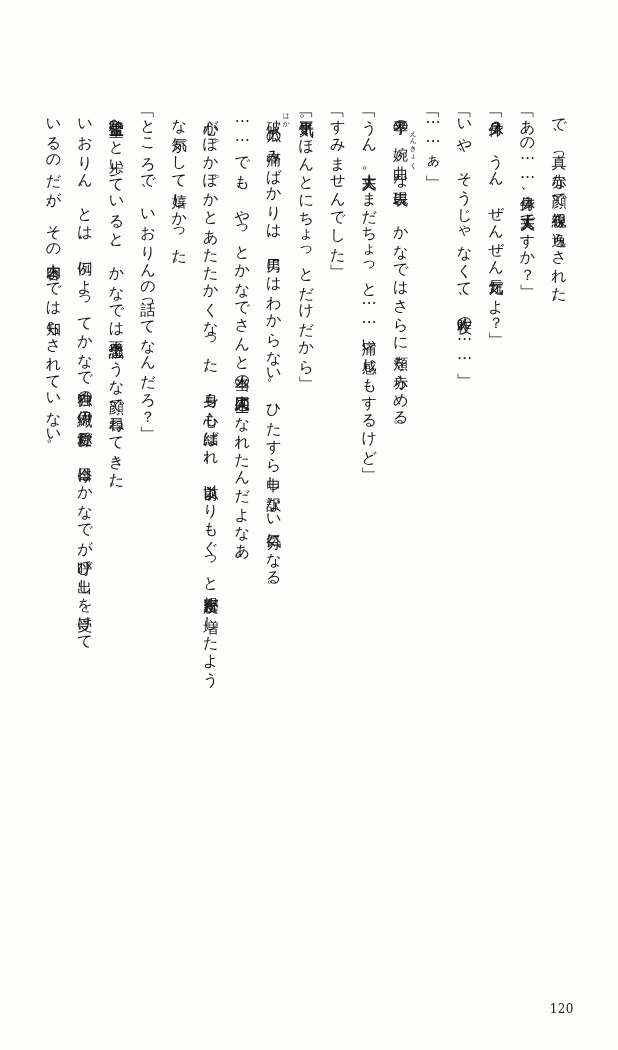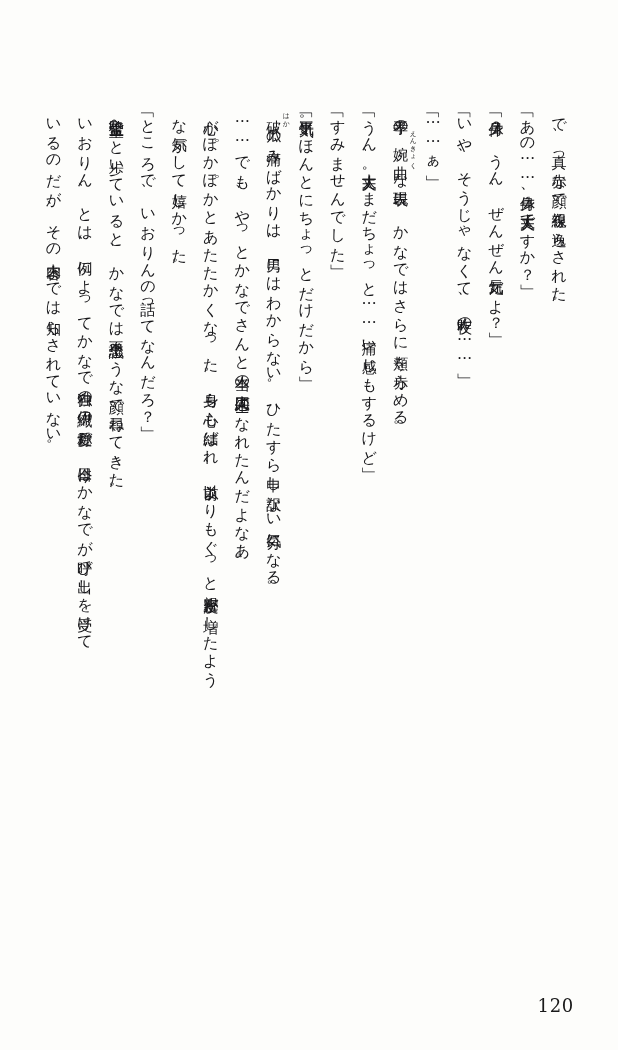--- a/index.html
+++ b/index.html
@@ -53,21 +53,21 @@
     letter-spacing: 0;
     line-height: 1;
     color: #2a2a2a;
   }
 
   #page-number {
     position: absolute;
     right: 44px;
     bottom: 34px;
     font-family: "DejaVu Serif", "Liberation Serif", serif;
-    font-size: 18px;
+    font-size: 12px;
     letter-spacing: 0.04em;
     color: #1a1a1a;
   }
 </style>
 </head>
 <body>
 
 <div id="page">
 
   <div id="text-block">

